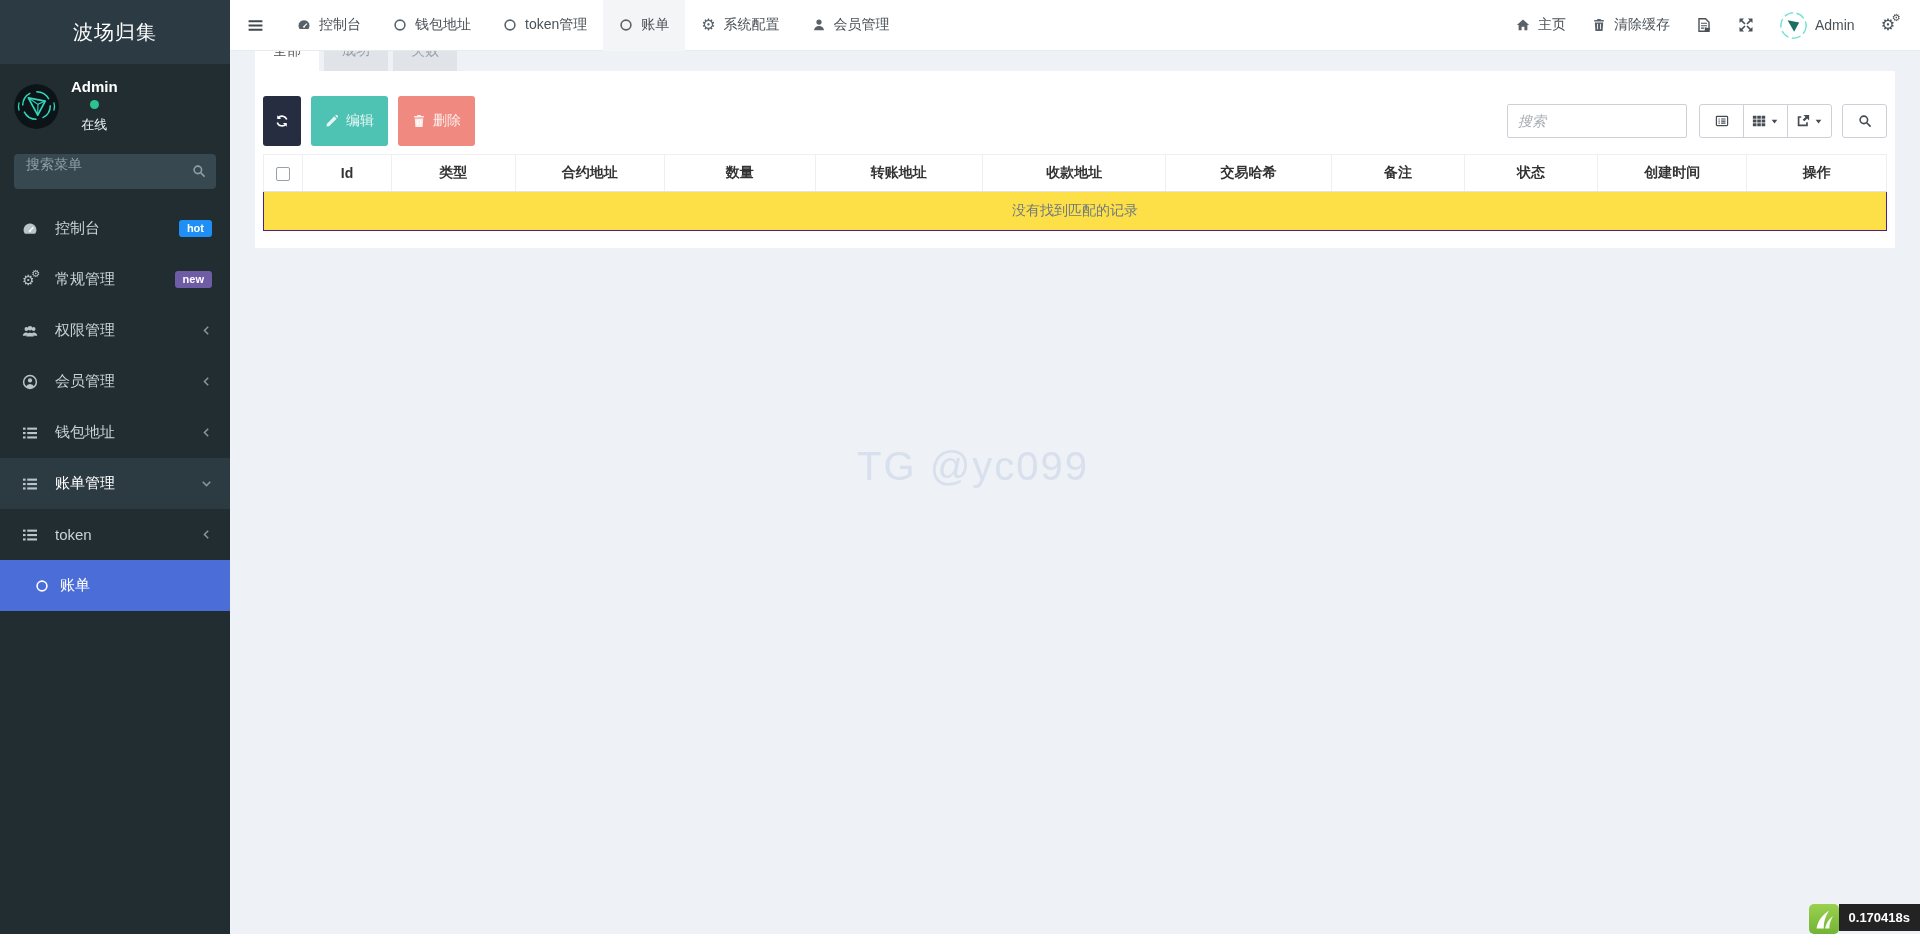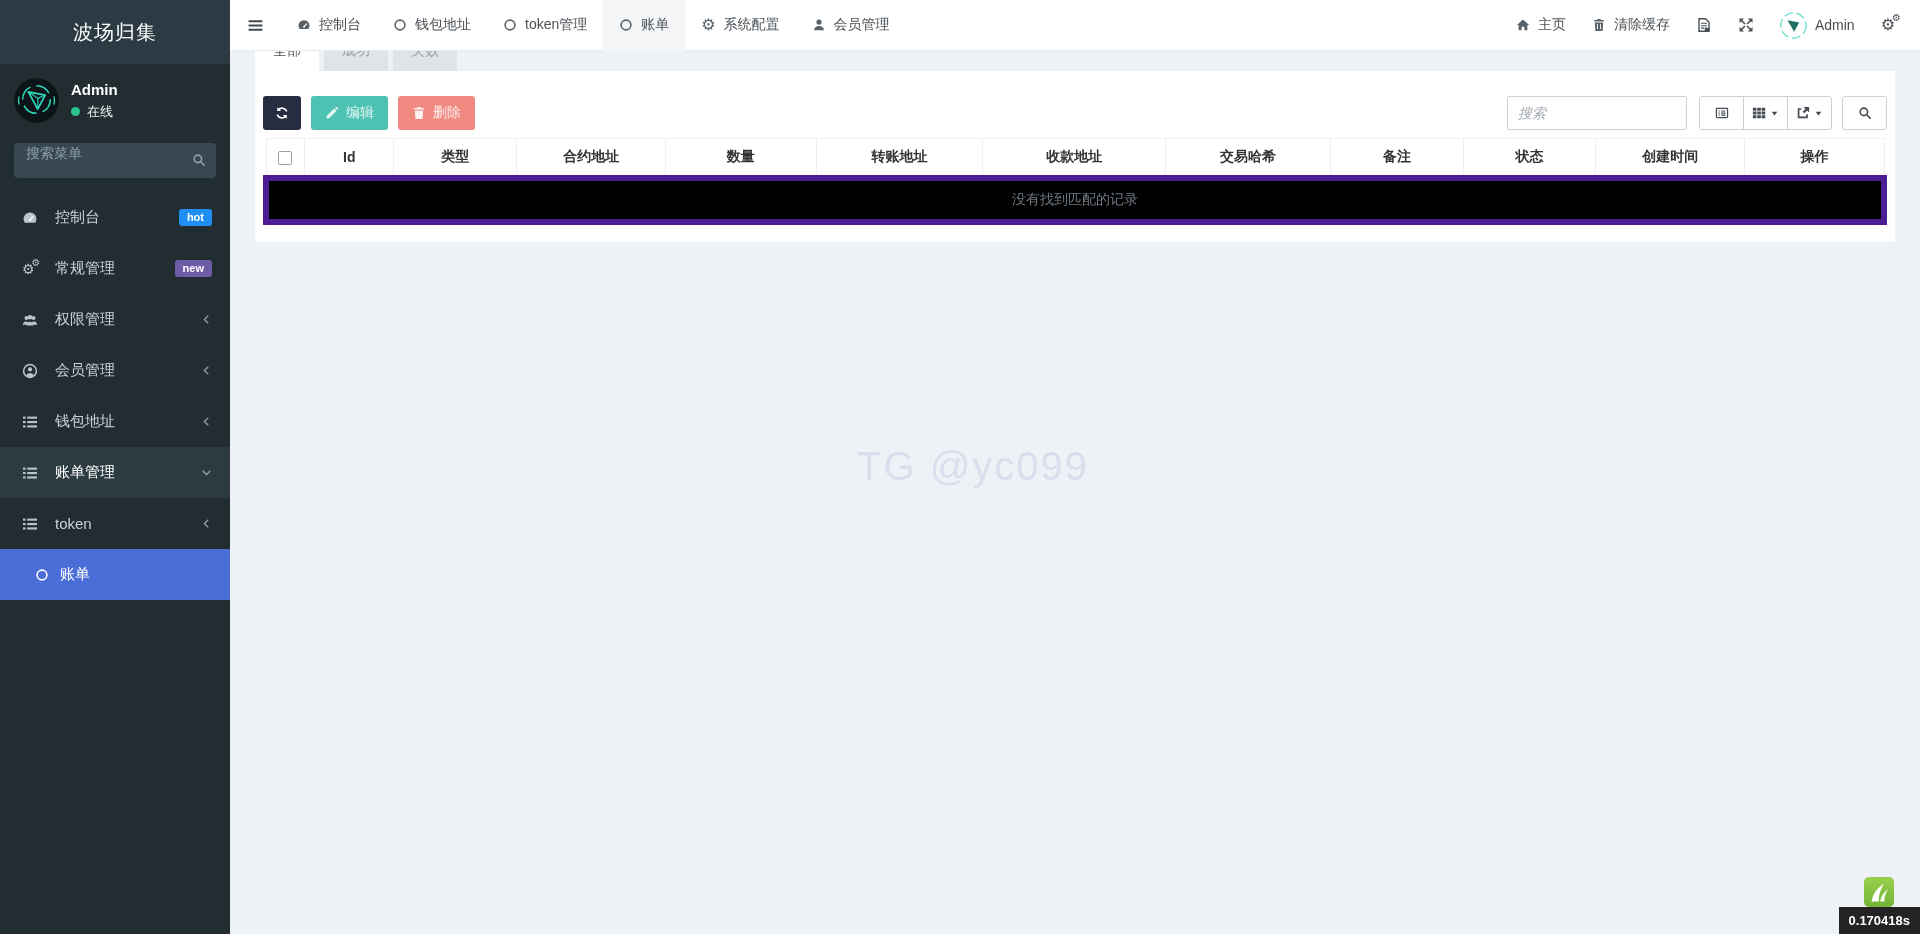--- a/index.html
+++ b/index.html
@@ -6,21 +6,21 @@
   html, body { width: 1920px; height: 934px; overflow: hidden; }
   body { font-family: "Liberation Sans", "DejaVu Sans", sans-serif; background: #eef1f5; font-size: 14px; }
   svg { display: block; }
 
   
   .sidebar { position: fixed; left: 0; top: 0; bottom: 0; width: 230px; background: #222d32; z-index: 6; }
   .logo { height: 64px; background: #2b3a43; color: #fff; display: flex; align-items: center; justify-content: center; font-size: 20px; letter-spacing: 1px; }
   .user-panel { display: flex; align-items: center; gap: 12px; padding: 14px 14px 8px; }
   .avatar-lg { width: 45px; height: 45px; border-radius: 50%; overflow: hidden; flex: 0 0 auto; }
   .user-name { color: #fff; font-weight: bold; font-size: 15px; }
-  .user-status { display: flex; align-items: center; gap: 7px; color: #eef3f5; font-size: 13px; margin-top: 5px; }
+  .user-status { display: flex; align-items: center; gap: 7px; color: #eef3f5; font-size: 13px; margin-top: 5px; flex-direction: column; }
   .dot { width: 9px; height: 9px; border-radius: 50%; background: #2bc490; }
   .sidebar-search { margin: 12px 14px 14px; position: relative; }
   .sidebar-search input { width: 100%; height: 35px; background: #374850; border: none; border-radius: 4px; color: #cfd8dc; padding: 0 32px 16px 12px; font-size: 14px; outline: none; }
   .sidebar-search input::placeholder { color: #8fa0a8; }
   .sidebar-search .sicon { position: absolute; right: 10px; top: 10px; color: #8fa0a8; }
   .sidebar-search .sicon svg { width: 14px; height: 14px; }
   .menu { display: block; }
   .menu-item { height: 51px; display: flex; align-items: center; padding: 0 18px 0 22px; color: #c8d2d8; font-size: 15px; cursor: pointer; }
   .menu-item.open { background: #2c3b41; color: #fff; }
   .mi-icon { width: 22px; margin-right: 11px; color: #bac5cb; display: flex; align-items: center; }
@@ -53,46 +53,46 @@
   .uni .cog2 { position: absolute; font-size: 10px; right: -6px; top: -4px; }
   .mi-icon .uni { font-size: 14px; }
 
   
   .content { margin-left: 230px; padding: 31px 25px 0; position: relative; }
   .tabs { display: flex; gap: 5px; }
   .tab { padding: 11px 18px; font-size: 14px; border-radius: 3px 3px 0 0; background: #e0e4e9; color: #99a1a8; cursor: pointer; }
   .tab.active { background: #fff; color: #555; }
   .panel { background: #fff; padding: 25px 8px 17px; }
   .toolbar { display: flex; align-items: center; margin-bottom: 8px; }
-  .btn { height: 34px; border: none; border-radius: 3px; display: inline-flex; align-items: center; justify-content: center; gap: 7px; font-size: 14px; cursor: pointer; font-family: Liberation Serif, serif; }
+  .btn { height: 50px; border: none; border-radius: 3px; display: inline-flex; align-items: center; justify-content: center; gap: 7px; font-size: 14px; cursor: pointer; font-family: Liberation Serif, serif; }
   .btn svg { width: 14px; height: 14px; }
   .btn-refresh { width: 38px; background: #262d40; color: #fff; }
   .btn-edit { background: #4ec2b3; color: rgba(255,255,255,.85); padding: 0 14px; margin-left: 10px; }
   .btn-del { background: #f0897f; color: rgba(255,255,255,.85); padding: 0 14px; margin-left: 10px; }
   .toolbar-right { margin-left: auto; display: flex; align-items: center; }
   .search-input { width: 180px; height: 34px; border: 1px solid #ccd1d7; border-radius: 2px; padding: 0 10px; font-size: 14px; color: #555; outline: none; font-style: italic; }
   .search-input::placeholder { color: #a6adb5; }
   .btn-group { display: flex; margin-left: 12px; }
   .btn-light { height: 34px; min-width: 45px; background: #fff; border: 1px solid #ccd1d7; color: #454b52; display: inline-flex; align-items: center; justify-content: center; gap: 4px; cursor: pointer; padding: 0 8px; }
   .btn-light + .btn-light { margin-left: -1px; }
   .btn-group .btn-light:first-child { border-radius: 3px 0 0 3px; }
   .btn-group .btn-light:last-child { border-radius: 0 3px 3px 0; }
   .btn-light svg { width: 14px; height: 14px; }
   .btn-light .caret svg { width: 9px; height: 9px; }
   .btn-search { margin-left: 10px; width: 42px; border-radius: 3px; }
 
   table.grid { width: 100%; border-collapse: collapse; table-layout: fixed; margin-top: 6px; }
   .grid th { border: 1px solid #edeff1; border-bottom: 1px solid #e0e4e7; padding: 9px 6px; font-size: 14px; color: #333; text-align: center; font-weight: bold; }
-  .grid td.empty { background: #000000; border: 6px solid #4c1d95; text-align: center; color: #6f7880; font-size: 14px; padding: 10px; }
+  .grid td.empty { background: #fde047; border: 1px solid #4c1d95; text-align: center; color: #6f7880; font-size: 14px; padding: 10px; }
   .checkbox { width: 14px; height: 14px; border: 1.5px solid #98a0a8; border-radius: 2px; background: #fff; display: inline-block; vertical-align: middle; cursor: pointer; }
 
   .watermark { position: fixed; left: 857px; top: 444px; font-size: 40px; color: #d7e0ec; letter-spacing: 2px; pointer-events: none; }
 
   
-  .trace { position: fixed; right: 0; bottom: 0; display: flex; align-items: center; z-index: 9; flex-direction: column; }
+  .trace { position: fixed; right: 0; bottom: 0; display: flex; align-items: flex-start; z-index: 9; }
   .trace-icon { width: 30px; height: 30px; cursor: pointer; }
   .trace-bar { background: #232323; color: #fff; height: 27px; display: flex; align-items: center; padding: 0 10px; font-size: 13px; font-weight: bold; }
 </style>
 </head>
 <body>
 
 <aside class="sidebar">
   <div class="logo">波场归集</div>
 
   <div class="user-panel">

